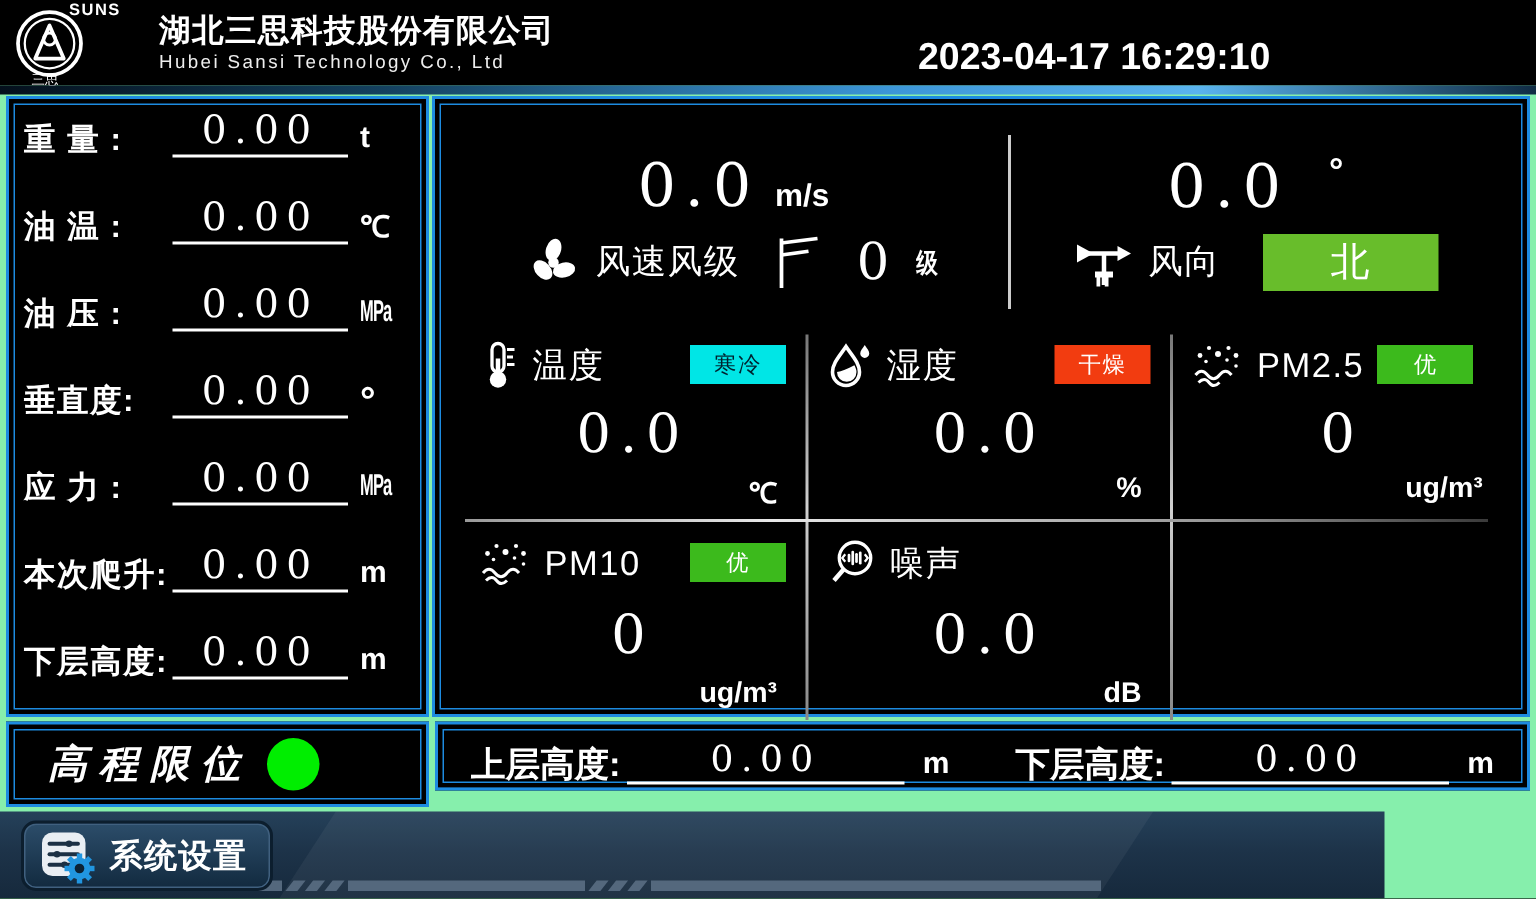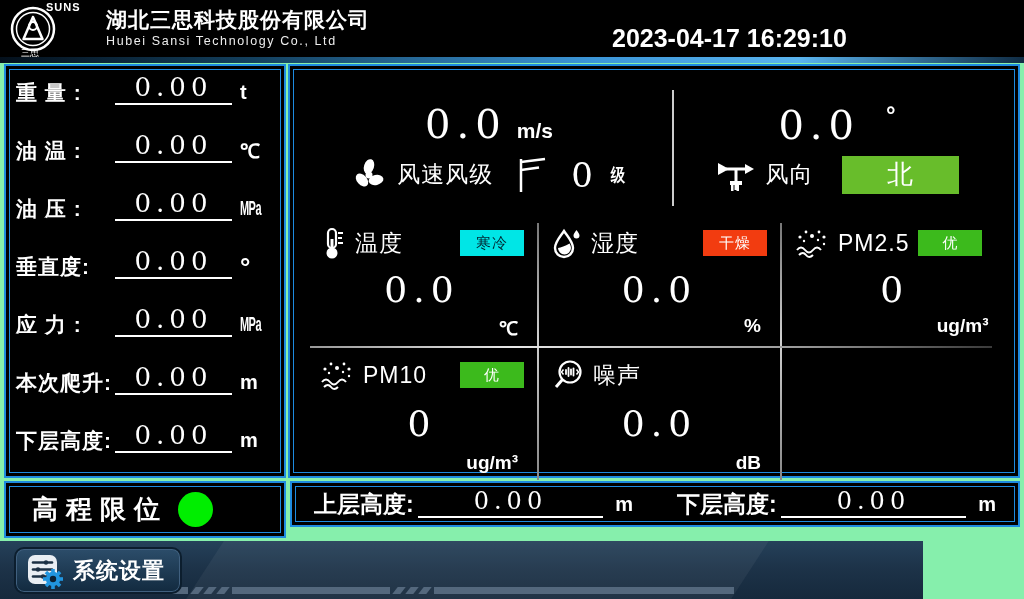--- a/index.html
+++ b/index.html
@@ -70,24 +70,24 @@
          font-size:15px;font-weight:normal;letter-spacing:1px;}
   .badge-cyan{background:#00e6e6;color:#00222e;}
   .badge-red{background:#f23c10;color:#fff;}
   .badge-green{background:#3cba1c;color:#fff;}
   .cell-value{flex:1;display:flex;align-items:center;justify-content:center;
               font-family:"DejaVu Serif",serif;font-size:36px;letter-spacing:6px;padding-top:4px;}
   .cell-unit{text-align:right;font-size:19px;font-weight:bold;padding:0 6px 2px 0;height:24px;}
 
   
   .limit-box{left:4px;top:481px;width:282px;height:57px;display:flex;align-items:center;
-             padding:0 0 0 26px;box-sizing:border-box;}
+             padding:0 0 0 26px;box-sizing:border-box;font-style:italic;}
   .limit-label{font-size:26px;font-weight:bold;letter-spacing:8px;}
   .limit-dot{width:35px;height:35px;border-radius:50%;background:#00ee00;margin-left:10px;}
-  .height-box{left:290px;top:481px;width:730px;height:46px;display:flex;align-items:center;
+  .height-box{left:290px;top:481px;width:730px;height:46px;display:flex;align-items:flex-end;
               padding:0 22px;box-sizing:border-box;gap:44px;}
   .hb-group{flex:1;display:flex;align-items:center;}
   .hb-label{font-size:23px;font-weight:bold;white-space:pre;}
   .hb-value{flex:1;text-align:center;font-family:"DejaVu Serif",serif;font-size:24px;letter-spacing:5px;
             border-bottom:2px solid #fff;margin:0 12px 0 4px;padding-bottom:1px;
             transform:translateY(-2px);}
   .hb-unit{font-size:20px;font-weight:bold;}
 
   
   .taskbar{position:absolute;left:0;top:541px;width:923px;height:58px;

